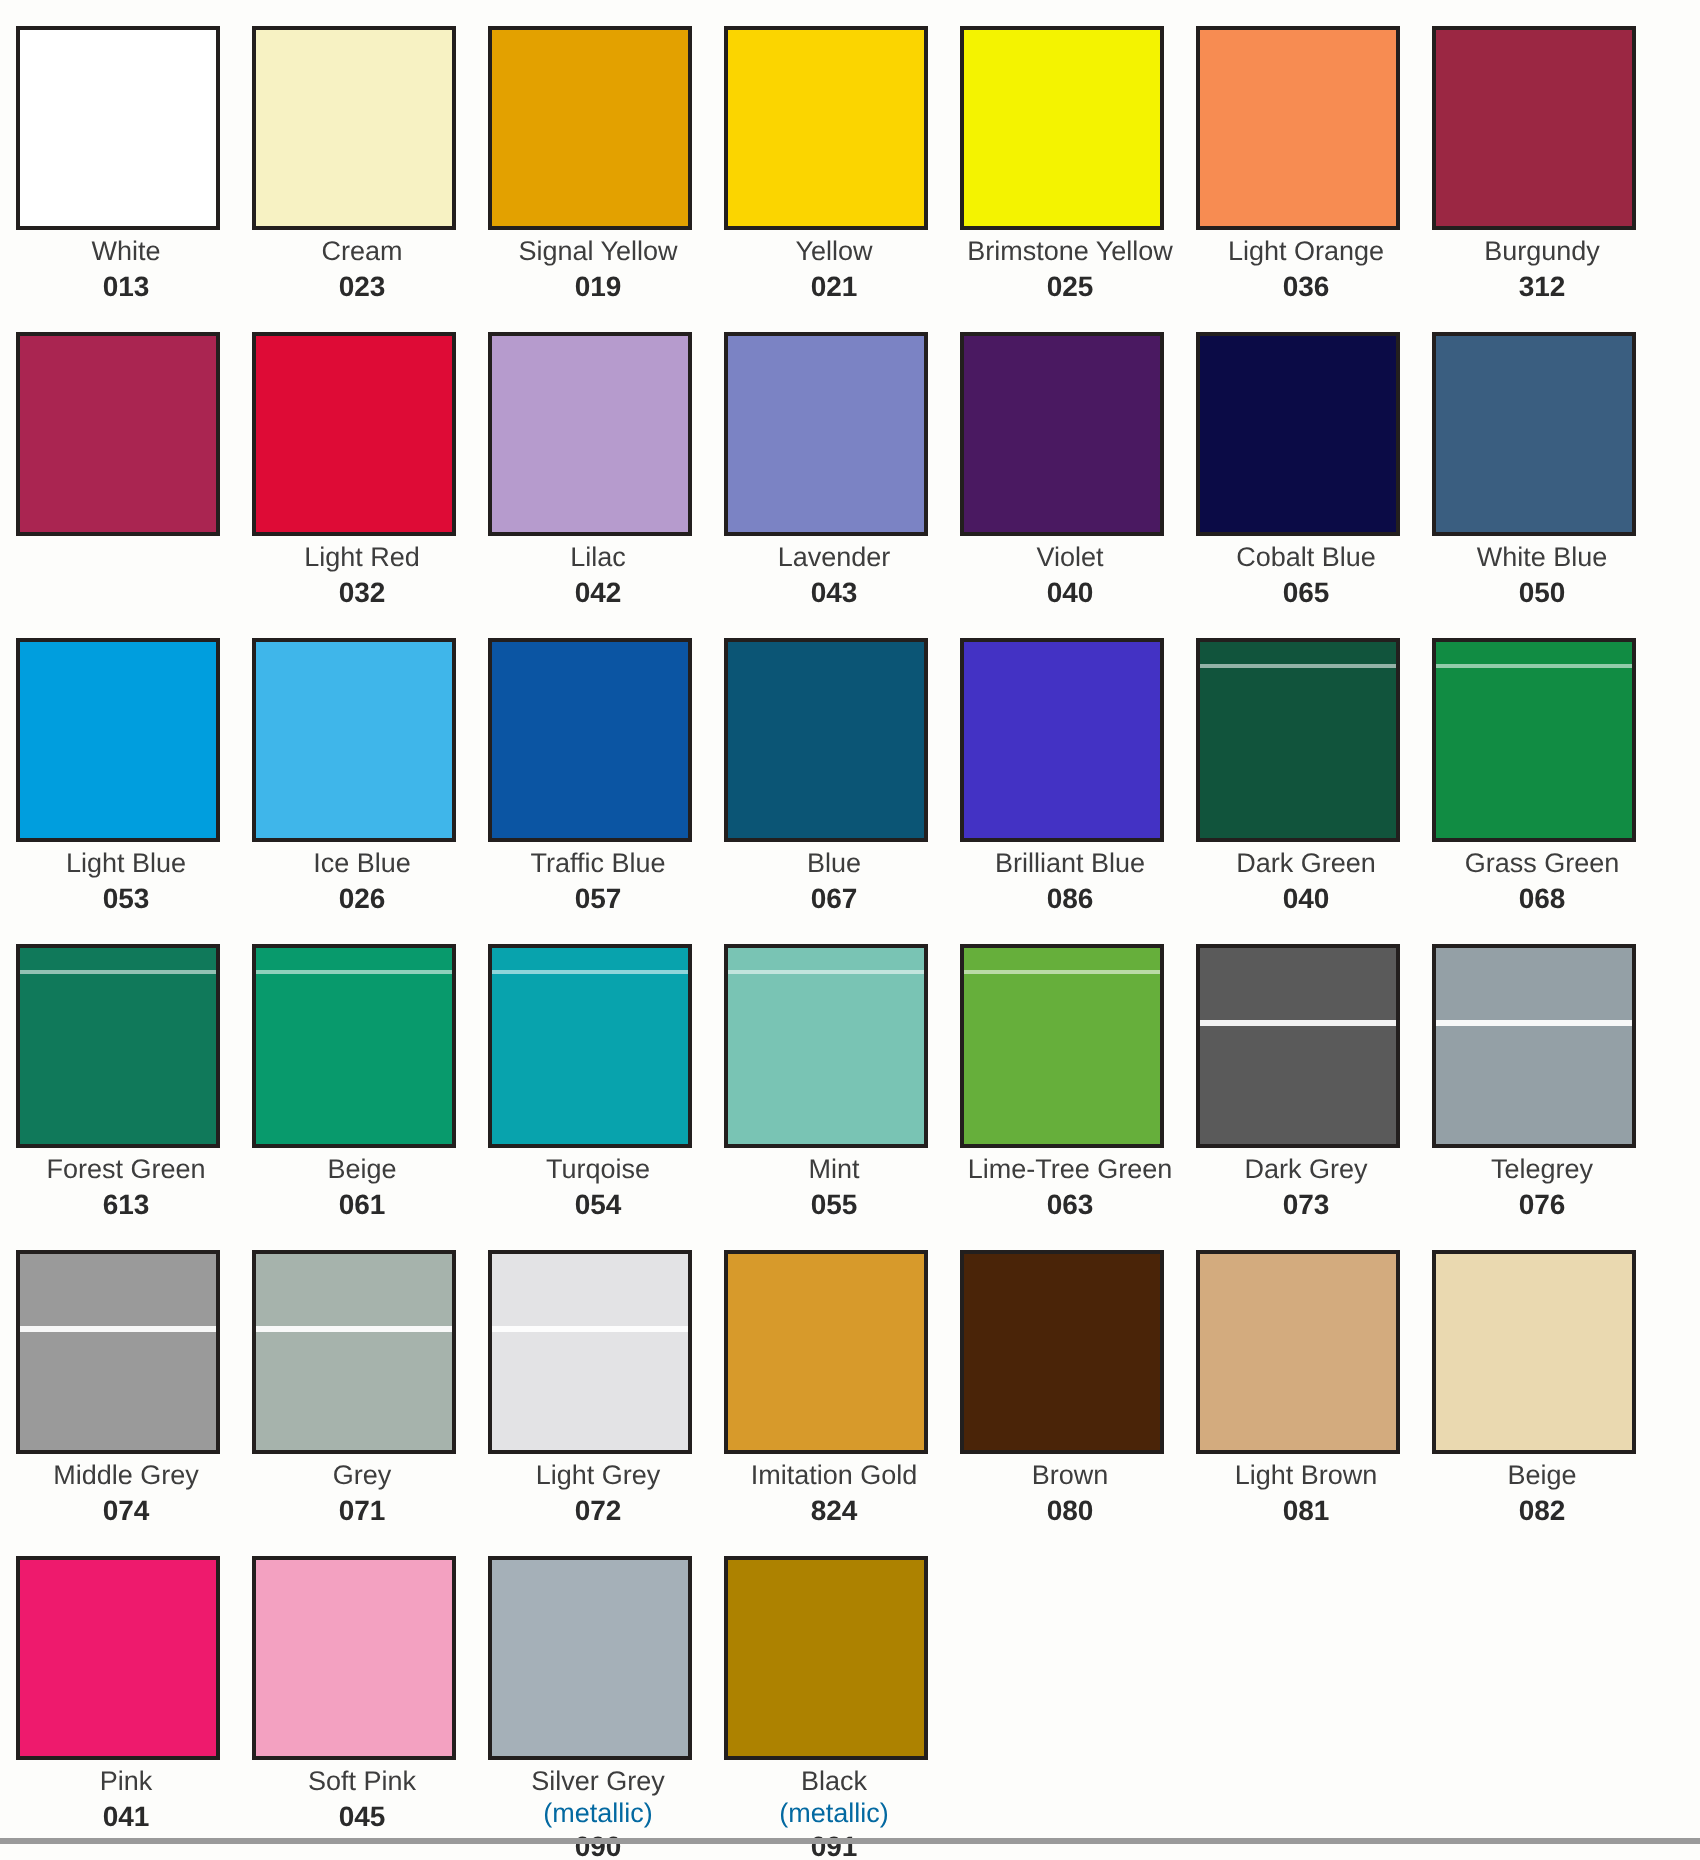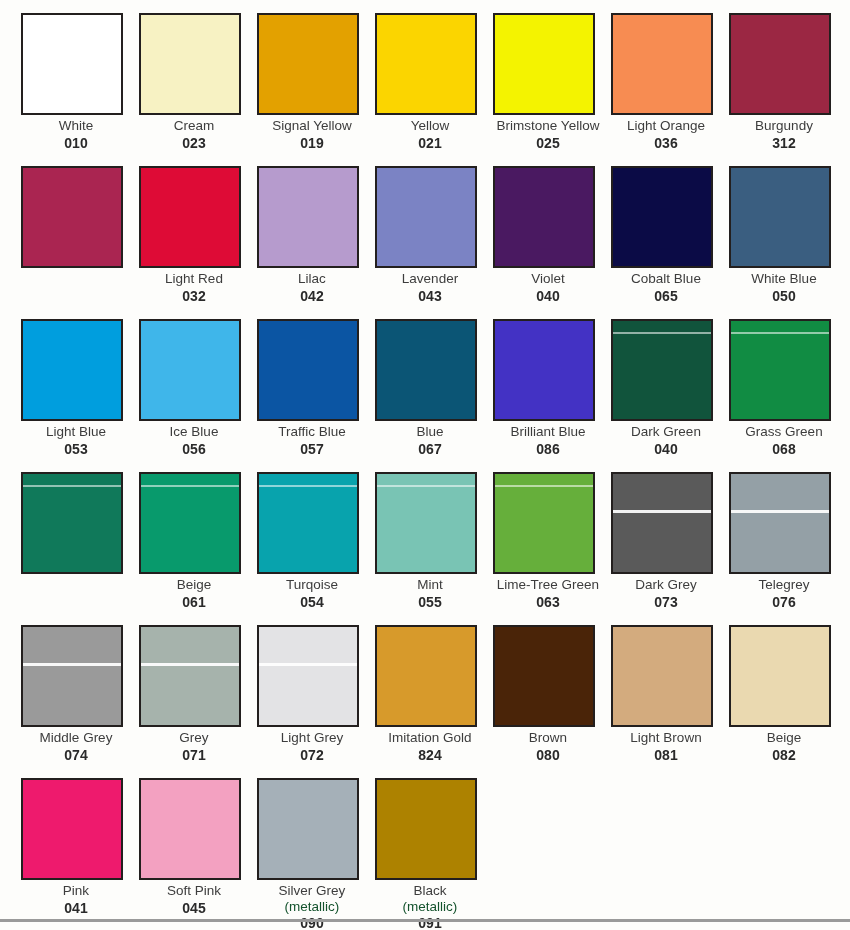--- a/index.html
+++ b/index.html
@@ -23,21 +23,21 @@
   }
 
   #swatch-grid {
     position: absolute;
     left: 0;
     top: 0;
     width: 850px;
     display: grid;
     grid-template-columns: repeat(7, 118px);
     grid-auto-rows: 153px;
-    padding-left: 21px;
+    padding-left: 8px;
     padding-top: 13px;
     box-sizing: border-box;
   }
 
   .swatch-cell {
     position: relative;
     width: 118px;
     height: 153px;
     box-sizing: border-box;
   }
@@ -86,21 +86,21 @@
     line-height: 15.5px;
     white-space: nowrap;
     color: #3d3d3d;
   }
 
   .swatch-name-second {
     display: block;
     font-size: 13.5px;
     line-height: 15.5px;
     white-space: nowrap;
-    color: #14532d;
+    color: #0369a1;
   }
 
   .swatch-code {
     display: block;
     font-size: 14px;
     line-height: 17px;
     font-weight: bold;
     color: #2a2a2a;
     margin-top: 1px;
   }
@@ -116,21 +116,21 @@
 </style>
 </head>
 <body>
 
 <div id="chart-page">
   <div id="swatch-grid">
       <div class="swatch-cell">
         <div class="swatch-chip" style="background: rgb(255, 255, 255);"></div>
         <div class="swatch-caption">
           <span class="swatch-name">White</span>
-          <span class="swatch-code">010</span>
+          <span class="swatch-code">013</span>
         </div>
       </div>
       <div class="swatch-cell">
         <div class="swatch-chip" style="background: rgb(247, 242, 195);"></div>
         <div class="swatch-caption">
           <span class="swatch-name">Cream</span>
           <span class="swatch-code">023</span>
         </div>
       </div>
       <div class="swatch-cell">
@@ -217,21 +217,21 @@
         <div class="swatch-chip" style="background: rgb(0, 158, 222);"></div>
         <div class="swatch-caption">
           <span class="swatch-name">Light Blue</span>
           <span class="swatch-code">053</span>
         </div>
       </div>
       <div class="swatch-cell">
         <div class="swatch-chip" style="background: rgb(63, 182, 234);"></div>
         <div class="swatch-caption">
           <span class="swatch-name">Ice Blue</span>
-          <span class="swatch-code">056</span>
+          <span class="swatch-code">026</span>
         </div>
       </div>
       <div class="swatch-cell">
         <div class="swatch-chip" style="background: rgb(11, 85, 163);"></div>
         <div class="swatch-caption">
           <span class="swatch-name">Traffic Blue</span>
           <span class="swatch-code">057</span>
         </div>
       </div>
       <div class="swatch-cell">
@@ -257,20 +257,24 @@
       </div>
       <div class="swatch-cell">
         <div class="swatch-chip artifact-top" style="background: rgb(17, 140, 67);"></div>
         <div class="swatch-caption">
           <span class="swatch-name">Grass Green</span>
           <span class="swatch-code">068</span>
         </div>
       </div>
       <div class="swatch-cell">
         <div class="swatch-chip artifact-top" style="background: rgb(16, 121, 90);"></div>
+        <div class="swatch-caption">
+          <span class="swatch-name">Forest Green</span>
+          <span class="swatch-code">613</span>
+        </div>
       </div>
       <div class="swatch-cell">
         <div class="swatch-chip artifact-top" style="background: rgb(8, 154, 108);"></div>
         <div class="swatch-caption">
           <span class="swatch-name">Beige</span>
           <span class="swatch-code">061</span>
         </div>
       </div>
       <div class="swatch-cell">
         <div class="swatch-chip artifact-top" style="background: rgb(8, 163, 173);"></div>

